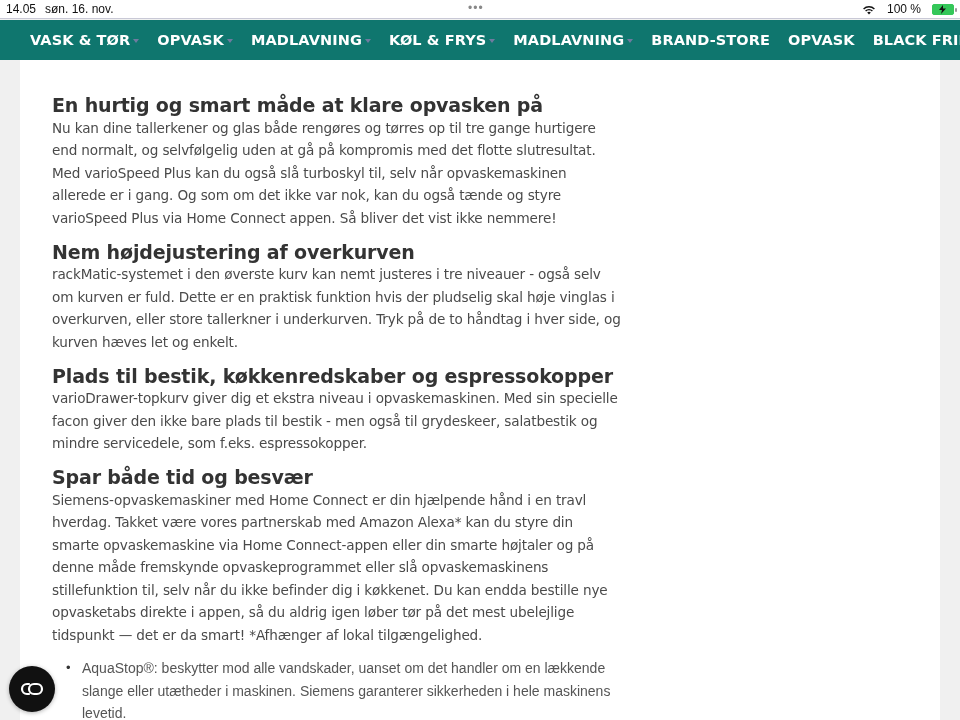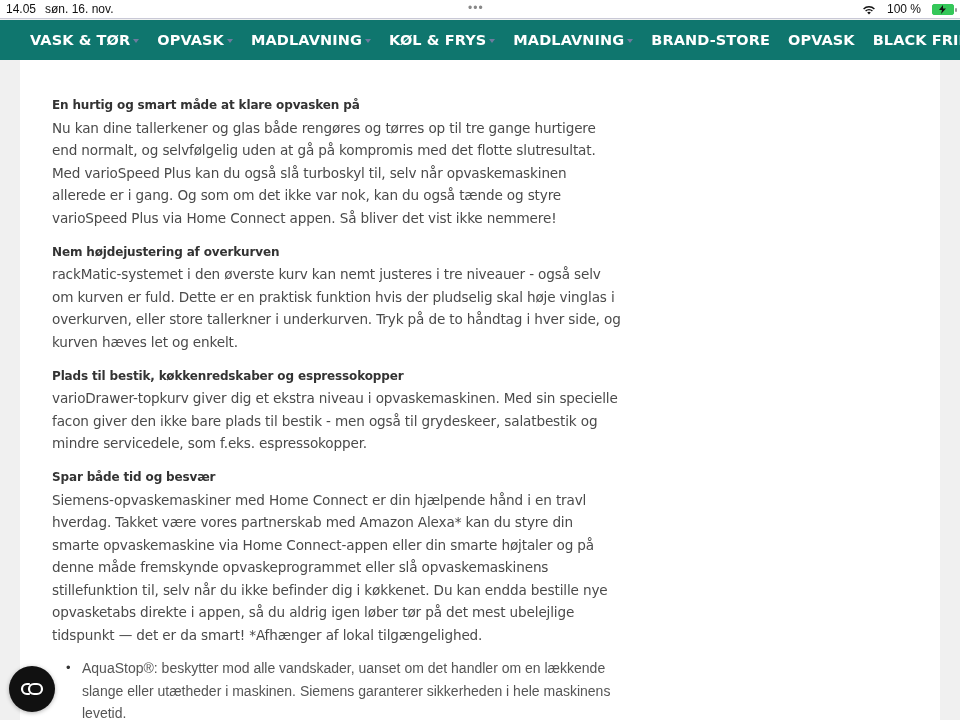--- a/index.html
+++ b/index.html
@@ -22,21 +22,21 @@
   .nav-item { color: #fff; font-family: "DejaVu Sans", sans-serif; font-weight: bold; font-size: 14.5px;
     margin-right: 18px; display: flex; align-items: center; cursor: pointer; letter-spacing: 0.1px; white-space: nowrap; }
   .nav-item .caret { display: inline-block; width: 0; height: 0; border-left: 3.5px solid transparent;
     border-right: 3.5px solid transparent; border-top: 4px solid #6f7ba0; margin-left: 3px; margin-top: 2px; }
 
   .card { position: absolute; top: 60px; left: 20px; width: 920px; height: 660px; background: #fff; }
 
   .content { position: absolute; left: 52px; top: 94px; width: 570px; color: #4a4a4a;
     font-family: "DejaVu Sans", sans-serif; font-size: 13.6px; line-height: 22.6px; letter-spacing: -0.15px; }
   .section { margin-bottom: 11px; }
-  .section h3 { font-weight: bold; font-size: 12px; color: #333; line-height: 22.6px; }
+  .section h3 { font-weight: bold; font-size: 19px; color: #333; line-height: 22.6px; }
   .section p { }
 
   .bullets { position: absolute; left: 66px; top: 657px; width: 560px; font-family: "Liberation Sans", sans-serif;
     font-size: 14px; line-height: 22.5px; color: #555; list-style: none; }
   .bullets li { position: relative; padding-left: 16px; }
   .bullets li::before { content: "•"; position: absolute; left: 0; top: 0; color: #333; font-size: 13px; }
 
   .chat-btn { position: absolute; left: 9px; top: 666px; width: 46px; height: 46px; border-radius: 50%;
     background: #111; display: flex; align-items: center; justify-content: center; cursor: pointer;
     box-shadow: 0 1px 4px rgba(0,0,0,0.3); }

